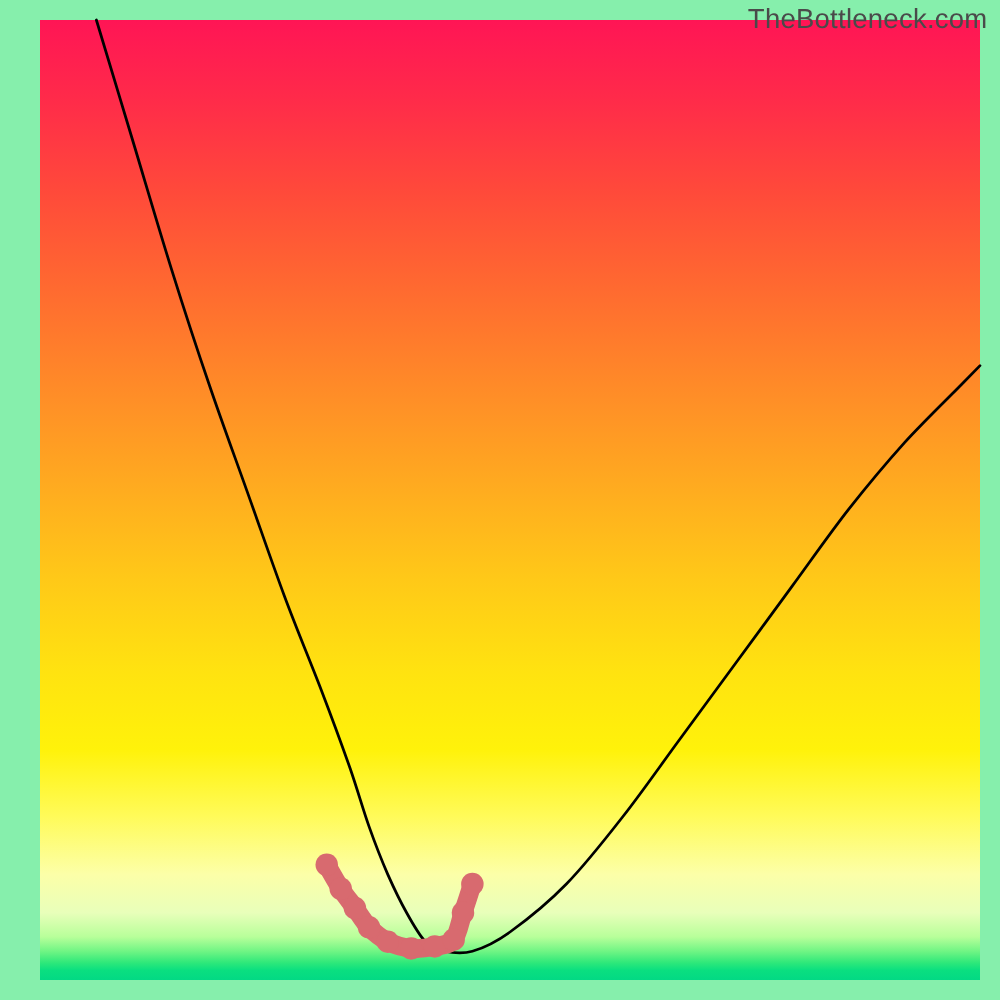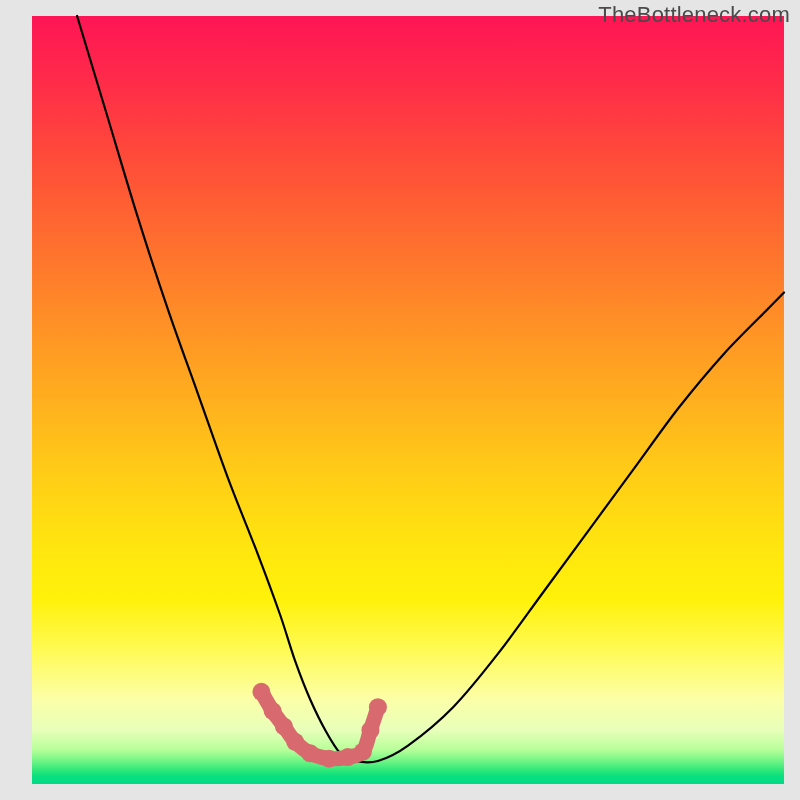--- a/index.html
+++ b/index.html
@@ -10,21 +10,21 @@
     overflow: hidden;
     background: #000;
     font-family: Arial, Helvetica, sans-serif;
   }
   .frame {
     position: absolute;
     top: 0;
     left: 0;
     width: 800px;
     height: 800px;
-    background: #e5e5e5;
+    background: #86efac;
   }
   .plot-area {
     position: absolute;
     
     left: 32px;
     top: 16px;
     width: 752px;
     height: 768px;
     
     background: linear-gradient(

